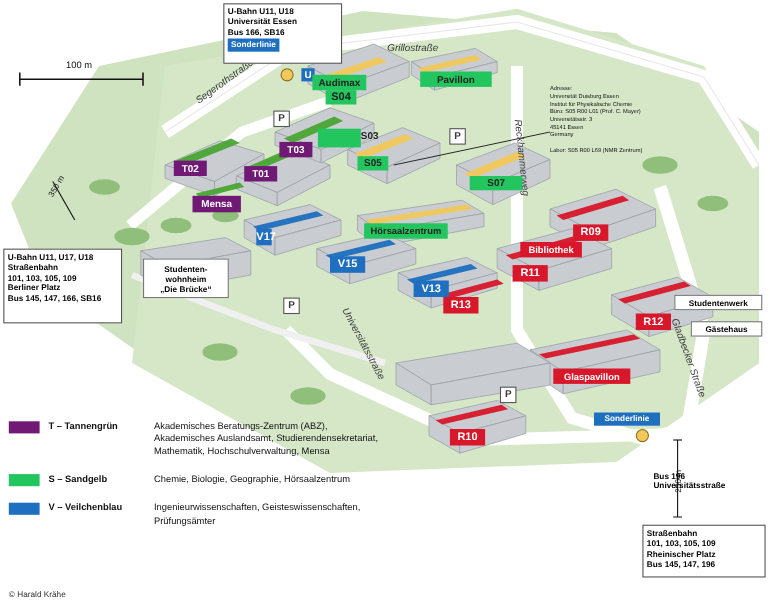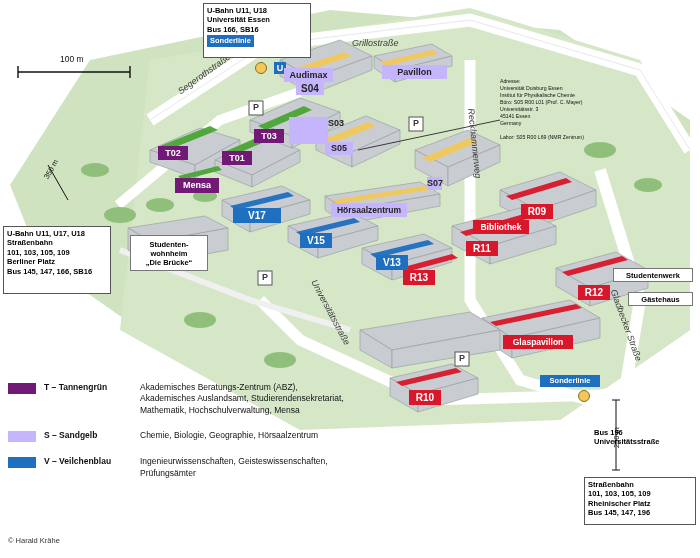--- a/index.html
+++ b/index.html
@@ -17,21 +17,21 @@
   .lbl{
     position:absolute;
     color:#fff;
     font-weight:bold;
     text-align:center;
     line-height:1.05;
     white-space:nowrap;
     box-sizing:border-box;
   }
   .green{background:#701a75;}
-  .sand{background:#c4b5fd;color:#222;}
+  .sand{background:#22c55e;color:#222;}
   .blue{background:#1e6fc0;}
   .red{background:#d8182a;}
   .white-box{
     position:absolute;
     background:#ffffff;
     border:1px solid #555;
     box-sizing:border-box;
     font-size:7.5px;
     line-height:1.25;
     padding:2px 3px;
@@ -276,27 +276,27 @@
 <div class="dot" style="left:255px;top:62px;width:10px;height:10px;"></div>
 <div class="dot" style="left:578px;top:390px;width:10px;height:10px;"></div>
 
 <div class="lbl green" style="left:158px;top:146px;width:30px;height:14px;font-size:9px;line-height:14px;">T02</div>
 <div class="lbl green" style="left:222px;top:151px;width:30px;height:14px;font-size:9px;line-height:14px;">T01</div>
 <div class="lbl green" style="left:254px;top:129px;width:30px;height:14px;font-size:9px;line-height:14px;">T03</div>
 <div class="lbl green" style="left:175px;top:178px;width:44px;height:15px;font-size:9px;line-height:15px;">Mensa</div>
 
 <div class="lbl sand" style="left:284px;top:68px;width:49px;height:14px;font-size:9px;line-height:14px;">Audimax</div>
 <div class="lbl sand" style="left:296px;top:82px;width:28px;height:13px;font-size:10px;line-height:13px;">S04</div>
-<div class="lbl sand" style="left:289px;top:117px;width:28px;height:27px;font-size:9px;line-height:13px;padding-left:39px;">S03</div>
+<div class="lbl sand" style="left:289px;top:117px;width:28px;height:17px;font-size:9px;line-height:13px;padding-left:39px;">S03</div>
 <div class="lbl sand" style="left:325px;top:142px;width:28px;height:13px;font-size:9px;line-height:13px;">S05</div>
-<div class="lbl sand" style="left:427px;top:177px;width:15px;height:13px;font-size:9px;line-height:13px;">S07</div>
+<div class="lbl sand" style="left:427px;top:160px;width:48px;height:13px;font-size:9px;line-height:13px;">S07</div>
 <div class="lbl sand" style="left:382px;top:65px;width:65px;height:14px;font-size:9px;line-height:14px;">Pavillon</div>
 <div class="lbl sand" style="left:331px;top:203px;width:76px;height:14px;font-size:8.5px;line-height:14px;">Hörsaalzentrum</div>
 
-<div class="lbl blue" style="left:233px;top:208px;width:48px;height:15px;font-size:10px;line-height:15px;">V17</div>
+<div class="lbl blue" style="left:233px;top:208px;width:14px;height:15px;font-size:10px;line-height:15px;">V17</div>
 <div class="lbl blue" style="left:300px;top:233px;width:32px;height:15px;font-size:10px;line-height:15px;">V15</div>
 <div class="lbl blue" style="left:376px;top:255px;width:32px;height:15px;font-size:10px;line-height:15px;">V13</div>
 
 <div class="lbl red" style="left:403px;top:270px;width:32px;height:15px;font-size:10px;line-height:15px;">R13</div>
 <div class="lbl red" style="left:466px;top:241px;width:32px;height:15px;font-size:10px;line-height:15px;">R11</div>
 <div class="lbl red" style="left:521px;top:204px;width:32px;height:15px;font-size:10px;line-height:15px;">R09</div>
 <div class="lbl red" style="left:578px;top:285px;width:32px;height:15px;font-size:10px;line-height:15px;">R12</div>
 <div class="lbl red" style="left:409px;top:390px;width:32px;height:15px;font-size:10px;line-height:15px;">R10</div>
 <div class="lbl red" style="left:473px;top:220px;width:56px;height:14px;font-size:8.5px;line-height:14px;">Bibliothek</div>
 <div class="lbl red" style="left:503px;top:335px;width:70px;height:14px;font-size:8.5px;line-height:14px;">Glaspavillon</div>

